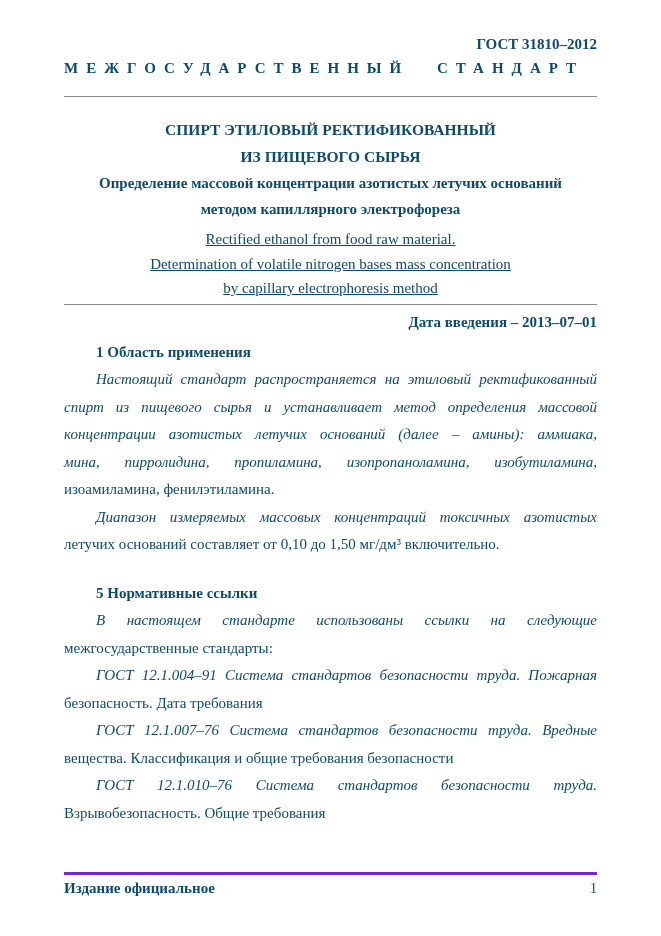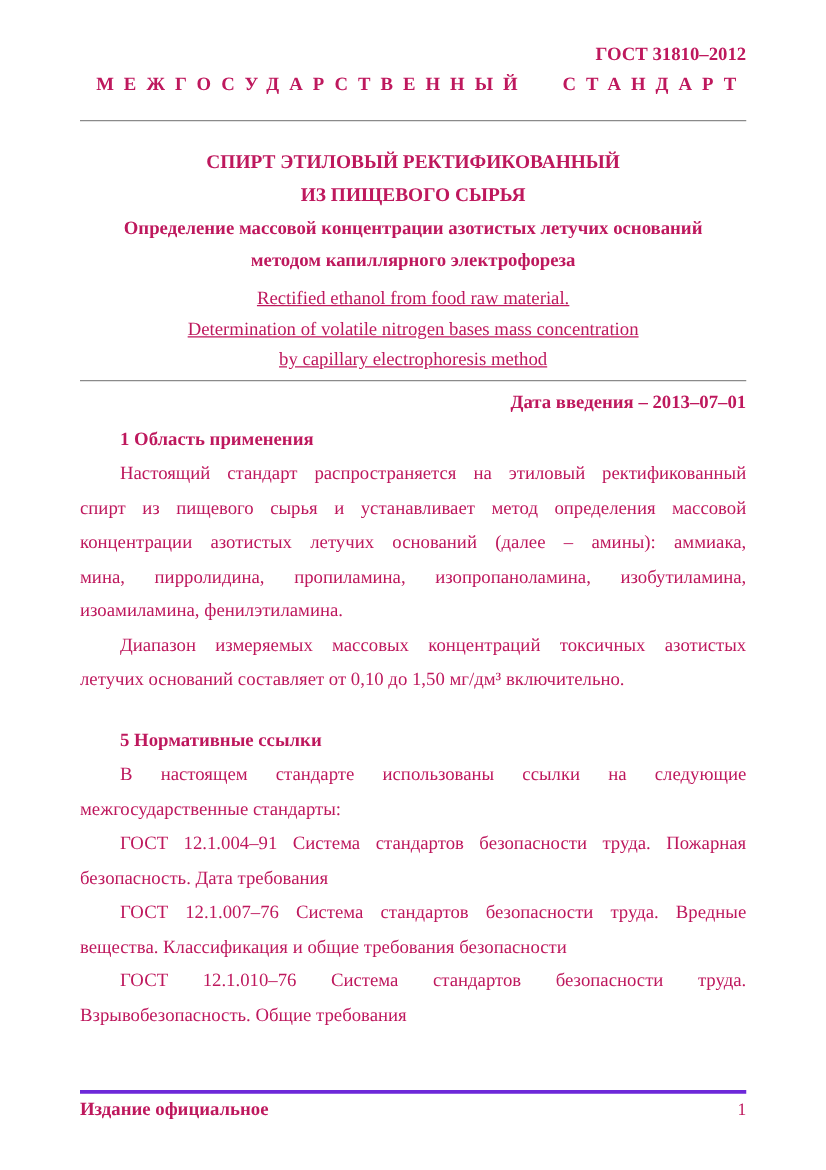--- a/index.html
+++ b/index.html
@@ -5,36 +5,36 @@
   html, body {
     margin: 0;
     padding: 0;
     background: #ffffff;
   }
   .page {
     position: relative;
     width: 661px;
     height: 936px;
     background: #ffffff;
-    color: #be185d;
+    color: #0c4a6e;
     font-family: "Liberation Serif", serif;
     overflow: hidden;
     box-sizing: border-box;
     padding: 34px 64px 0 64px;
   }
   .doc-code {
     font-size: 15px;
     font-weight: bold;
     text-align: right;
     line-height: 20px;
   }
   .std-type {
     font-size: 15px;
     font-weight: bold;
-    text-align: right;
+    text-align: left;
     letter-spacing: 8px;
     word-spacing: 16px;
     line-height: 22px;
     margin-top: 3px;
     white-space: nowrap;
   }
   .rule-thin {
     border: none;
     border-bottom: 1px solid #8a8a8a;
     height: 0;
@@ -81,20 +81,21 @@
   .para { margin: 0; }
   .line {
     font-size: 15px;
     line-height: 27.5px;
     white-space: normal;
   }
   .line.indent { text-indent: 32px; }
   .line.just {
     text-align: justify;
     text-align-last: justify;
+    font-style: italic;
   }
   .footer {
     position: absolute;
     left: 64px;
     right: 64px;
     top: 872px;
     border-top: 3px solid #6d28d9;
     padding-top: 3px;
     display: flex;
     justify-content: space-between;

